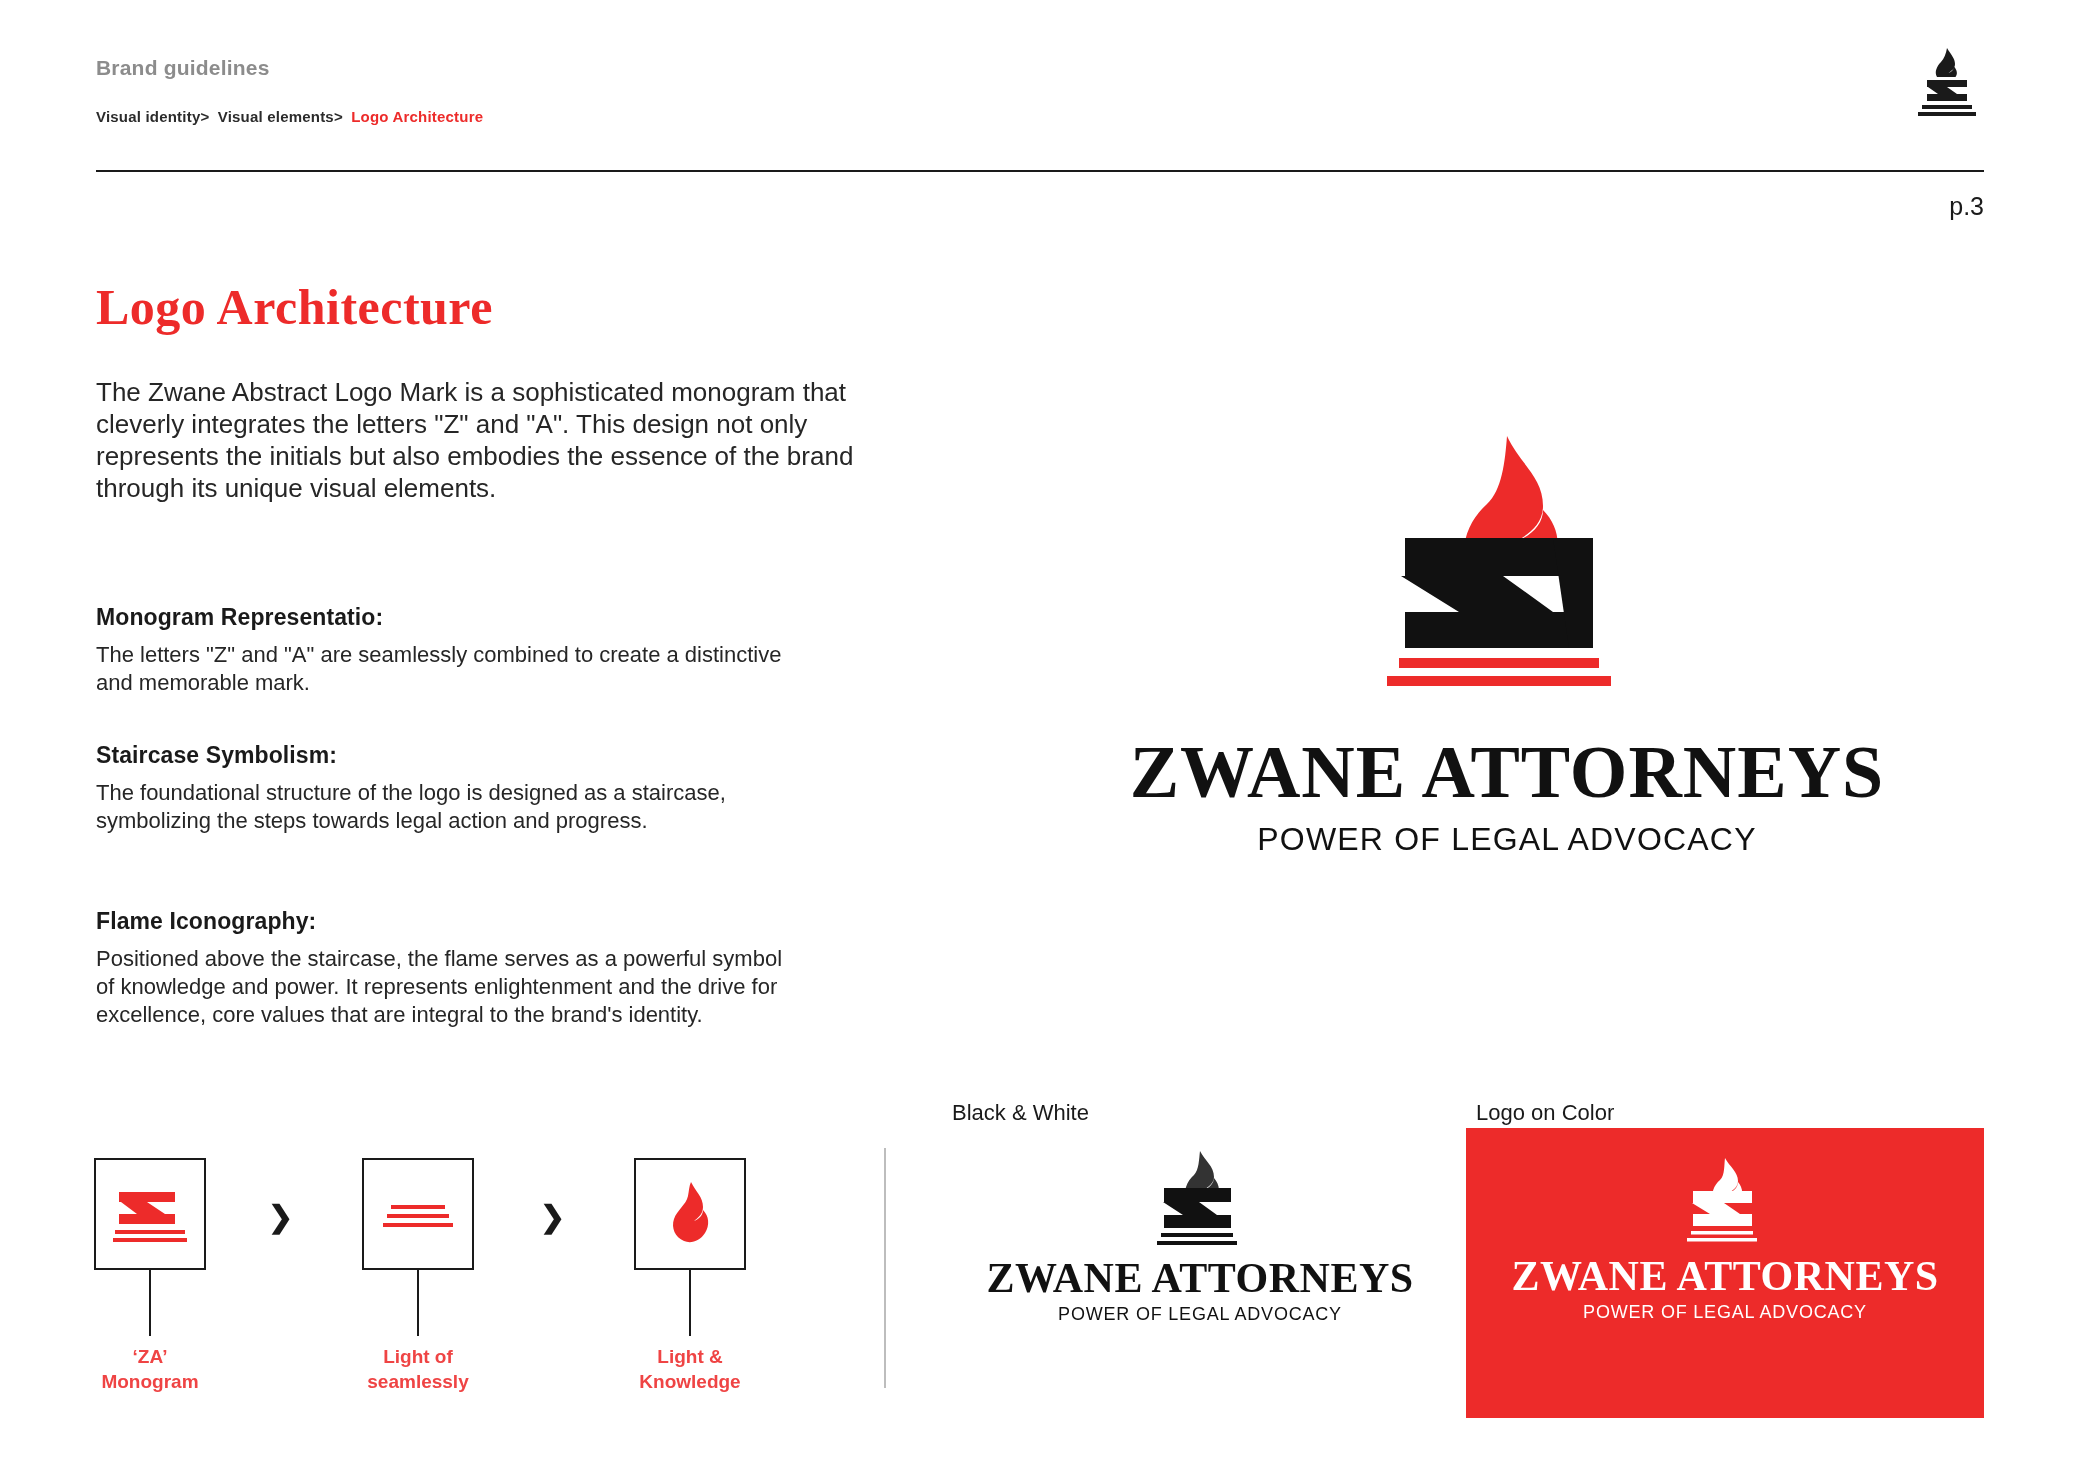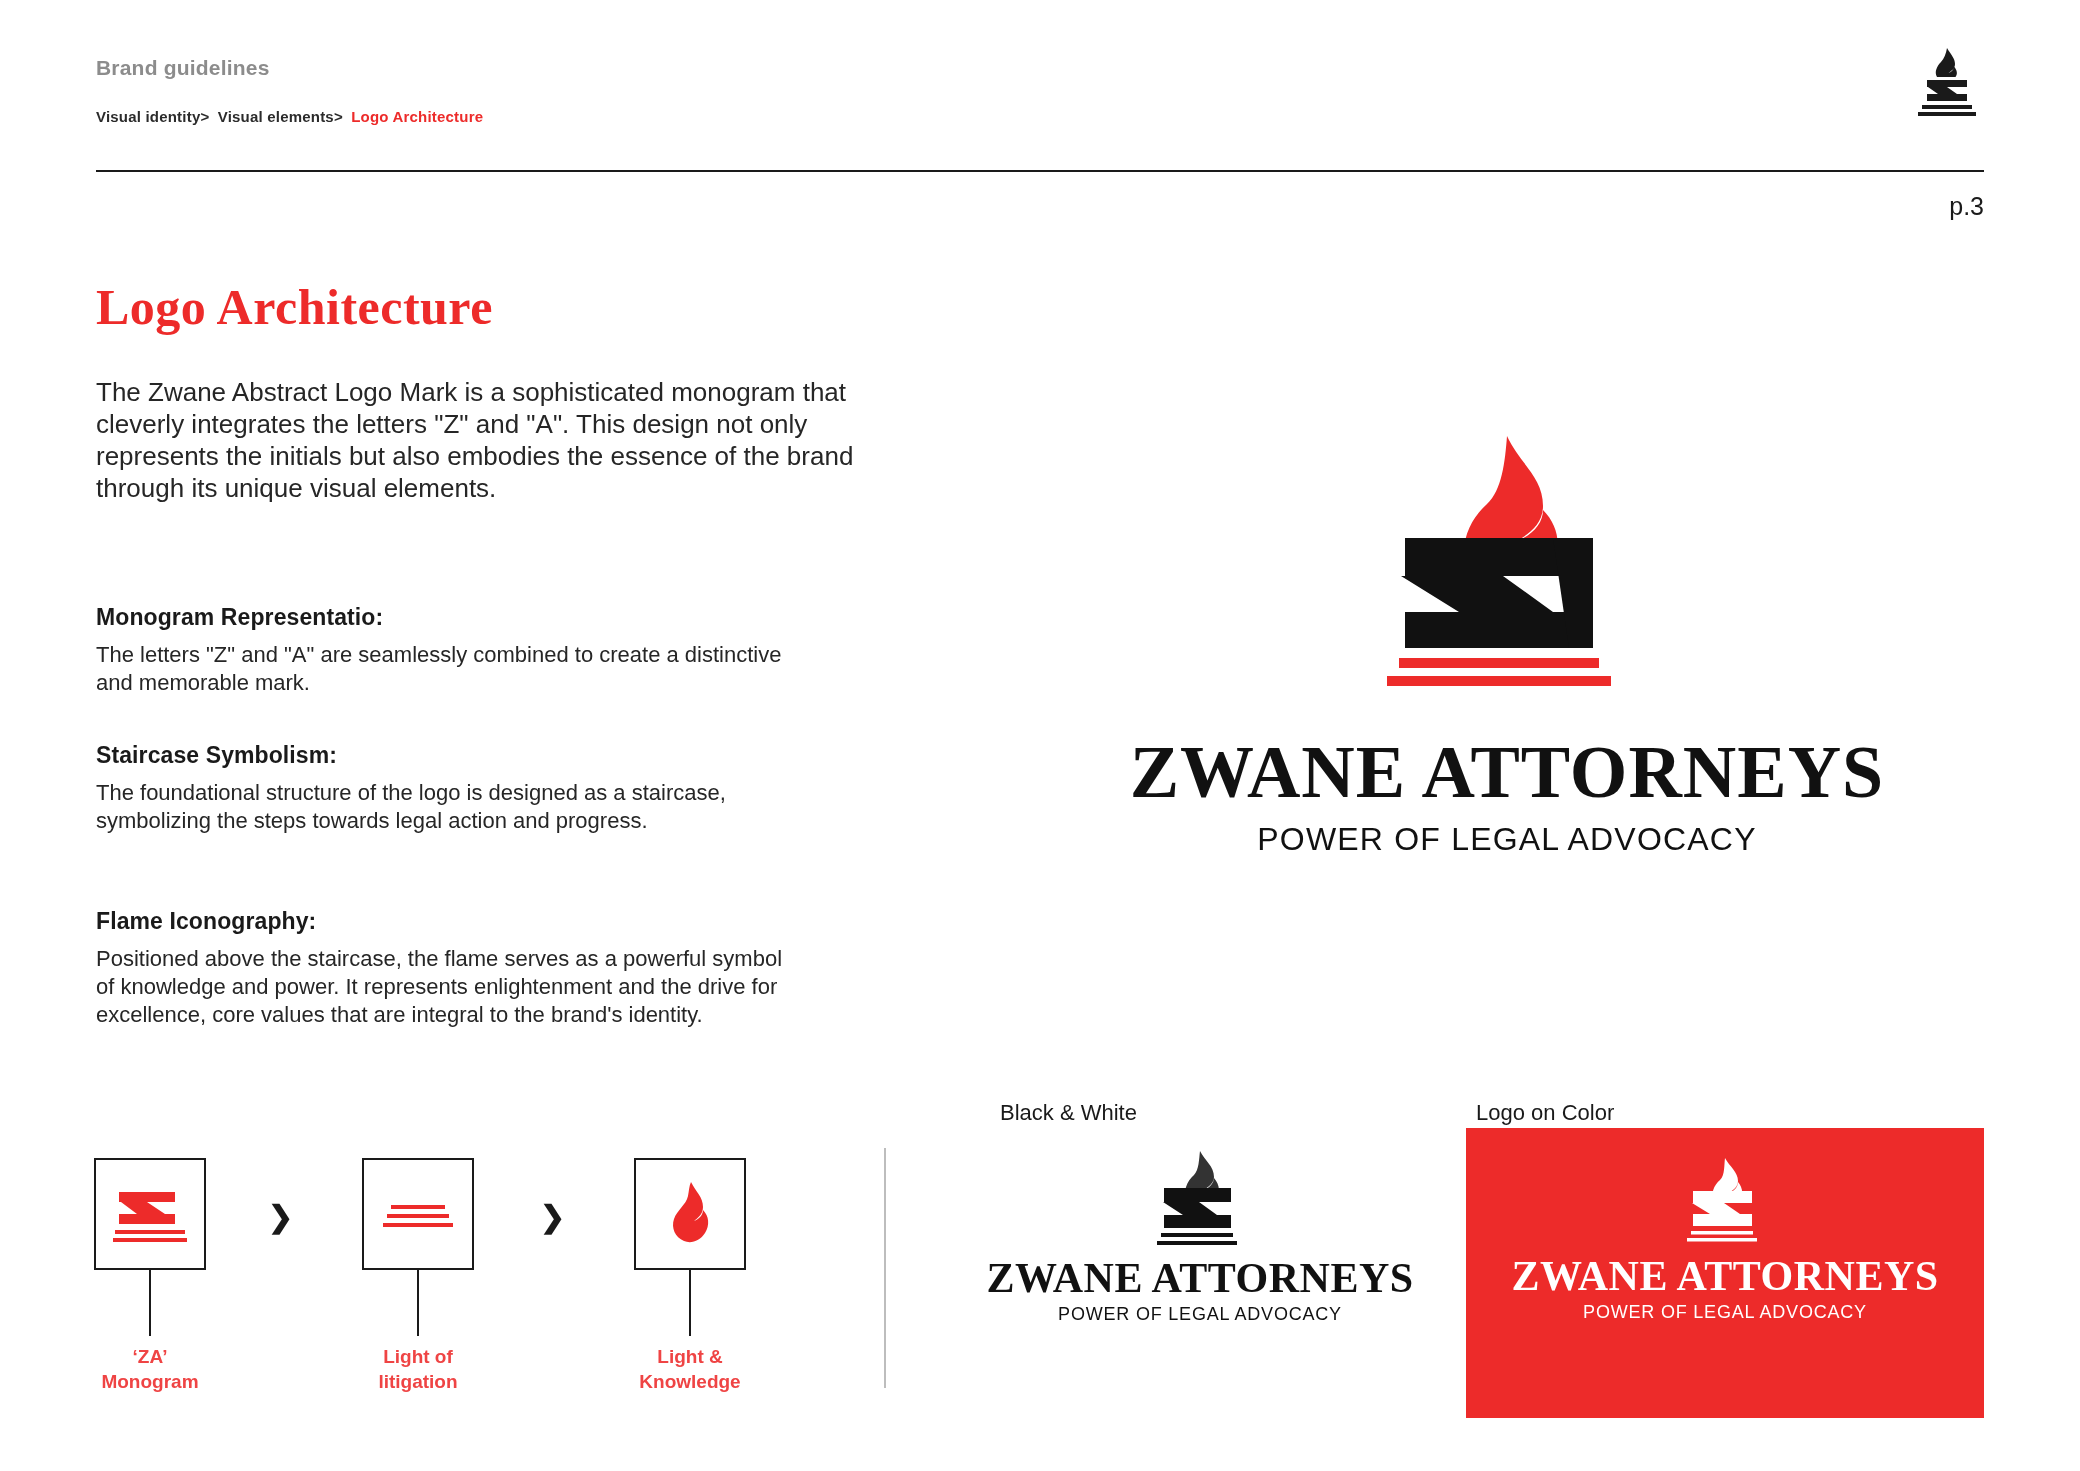--- a/index.html
+++ b/index.html
@@ -211,21 +211,21 @@
     margin-top: 6px;
     white-space: nowrap;
   }
 
   
   .variant-label {
     position: absolute;
     font-size: 22px;
     color: #1a1a1a;
   }
-  #label-bw { left: 952px; top: 1100px; margin-left: 48px; }
+  #label-bw { left: 952px; top: 1100px; }
   #label-color { left: 1476px; top: 1100px; }
 
   .bw-block {
     position: absolute;
     left: 960px;
     top: 1148px;
     width: 480px;
     text-align: center;
   }
   .bw-mark {
@@ -361,21 +361,21 @@
     <div class="stem" id="stem1"></div>
     <div class="stem" id="stem2"></div>
     <div class="stem" id="stem3"></div>
 
     <div class="dlabel" id="dlabel1">
       <div>‘ZA’</div>
       <div>Monogram</div>
     </div>
     <div class="dlabel" id="dlabel2">
       <div>Light of</div>
-      <div>litigation</div>
+      <div>seamlessly</div>
     </div>
     <div class="dlabel" id="dlabel3">
       <div>Light &amp;</div>
       <div>Knowledge</div>
     </div>
   </div>
 
   <div class="vdivider"></div>
 
   <div class="main-logo-wrap">

